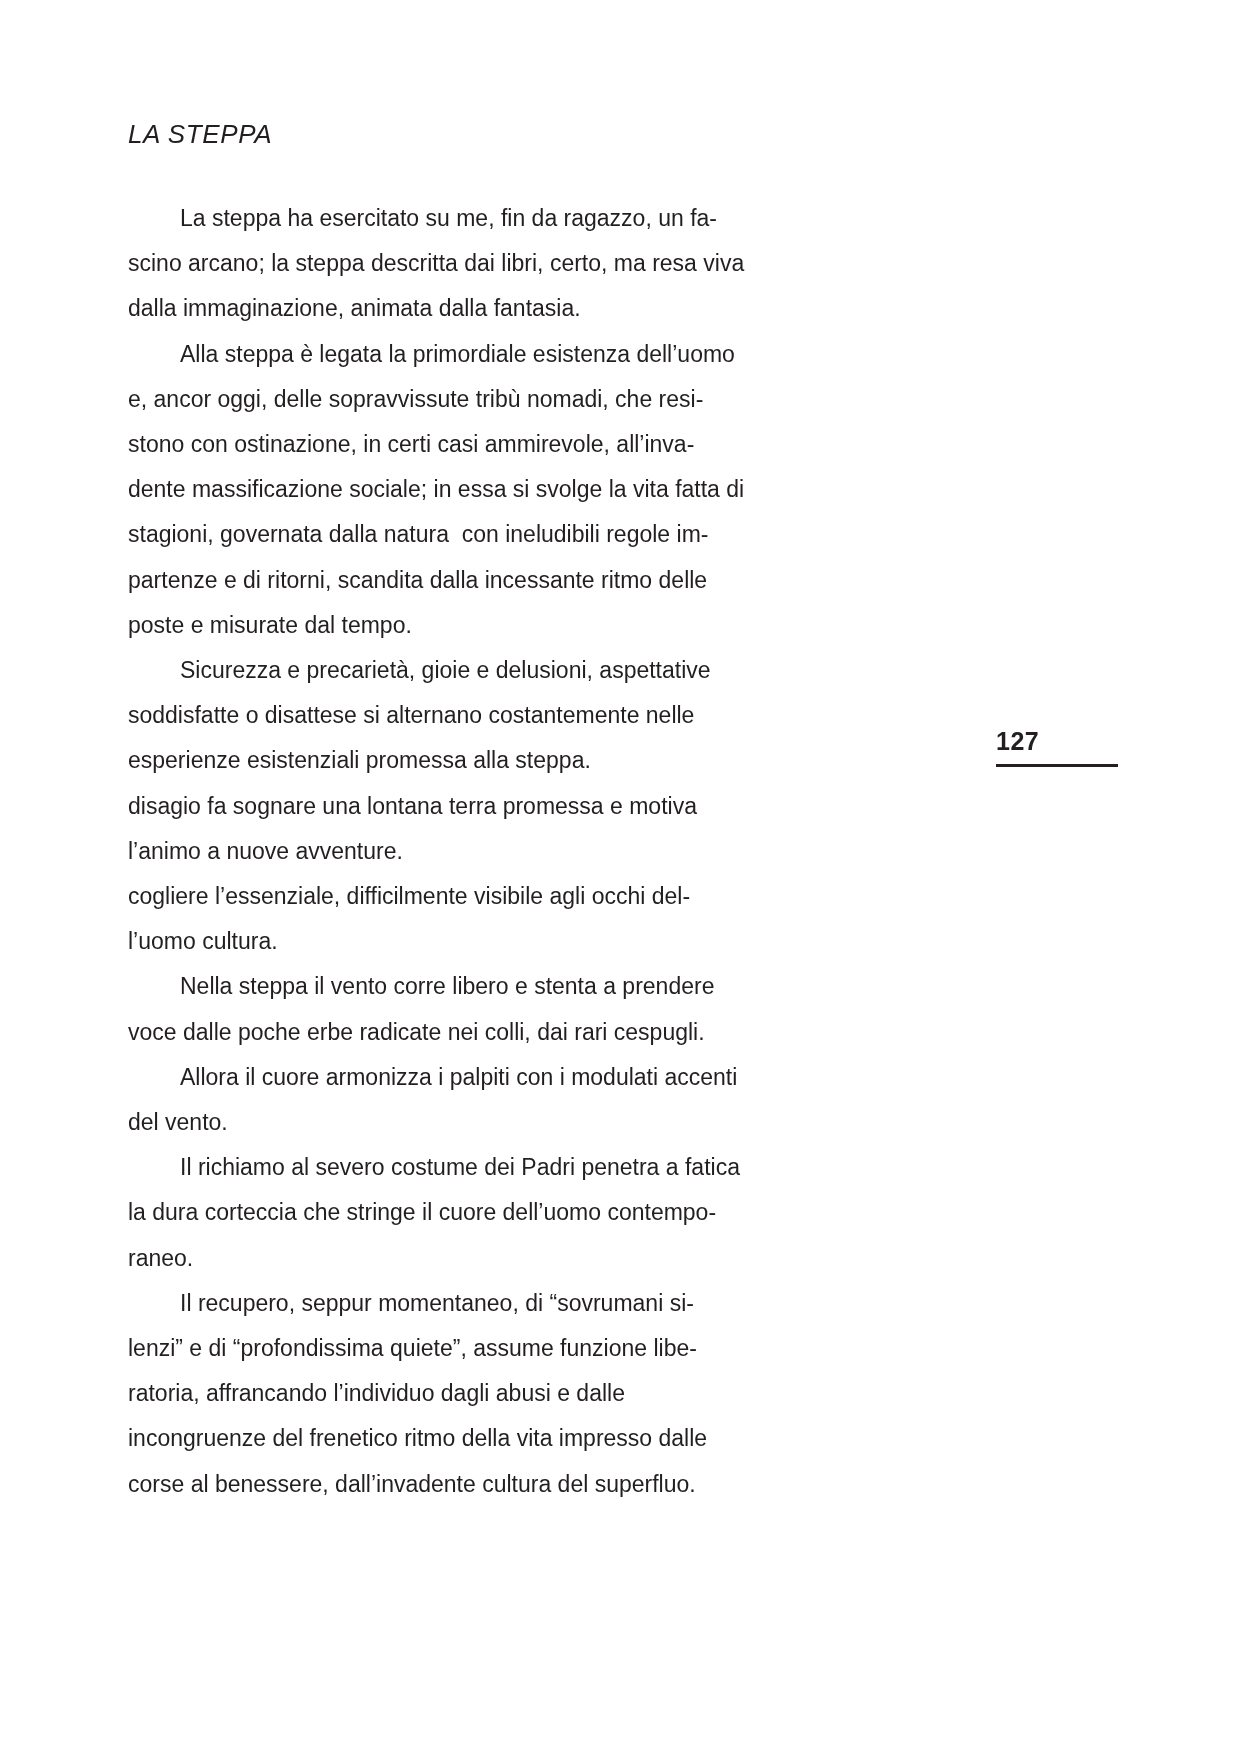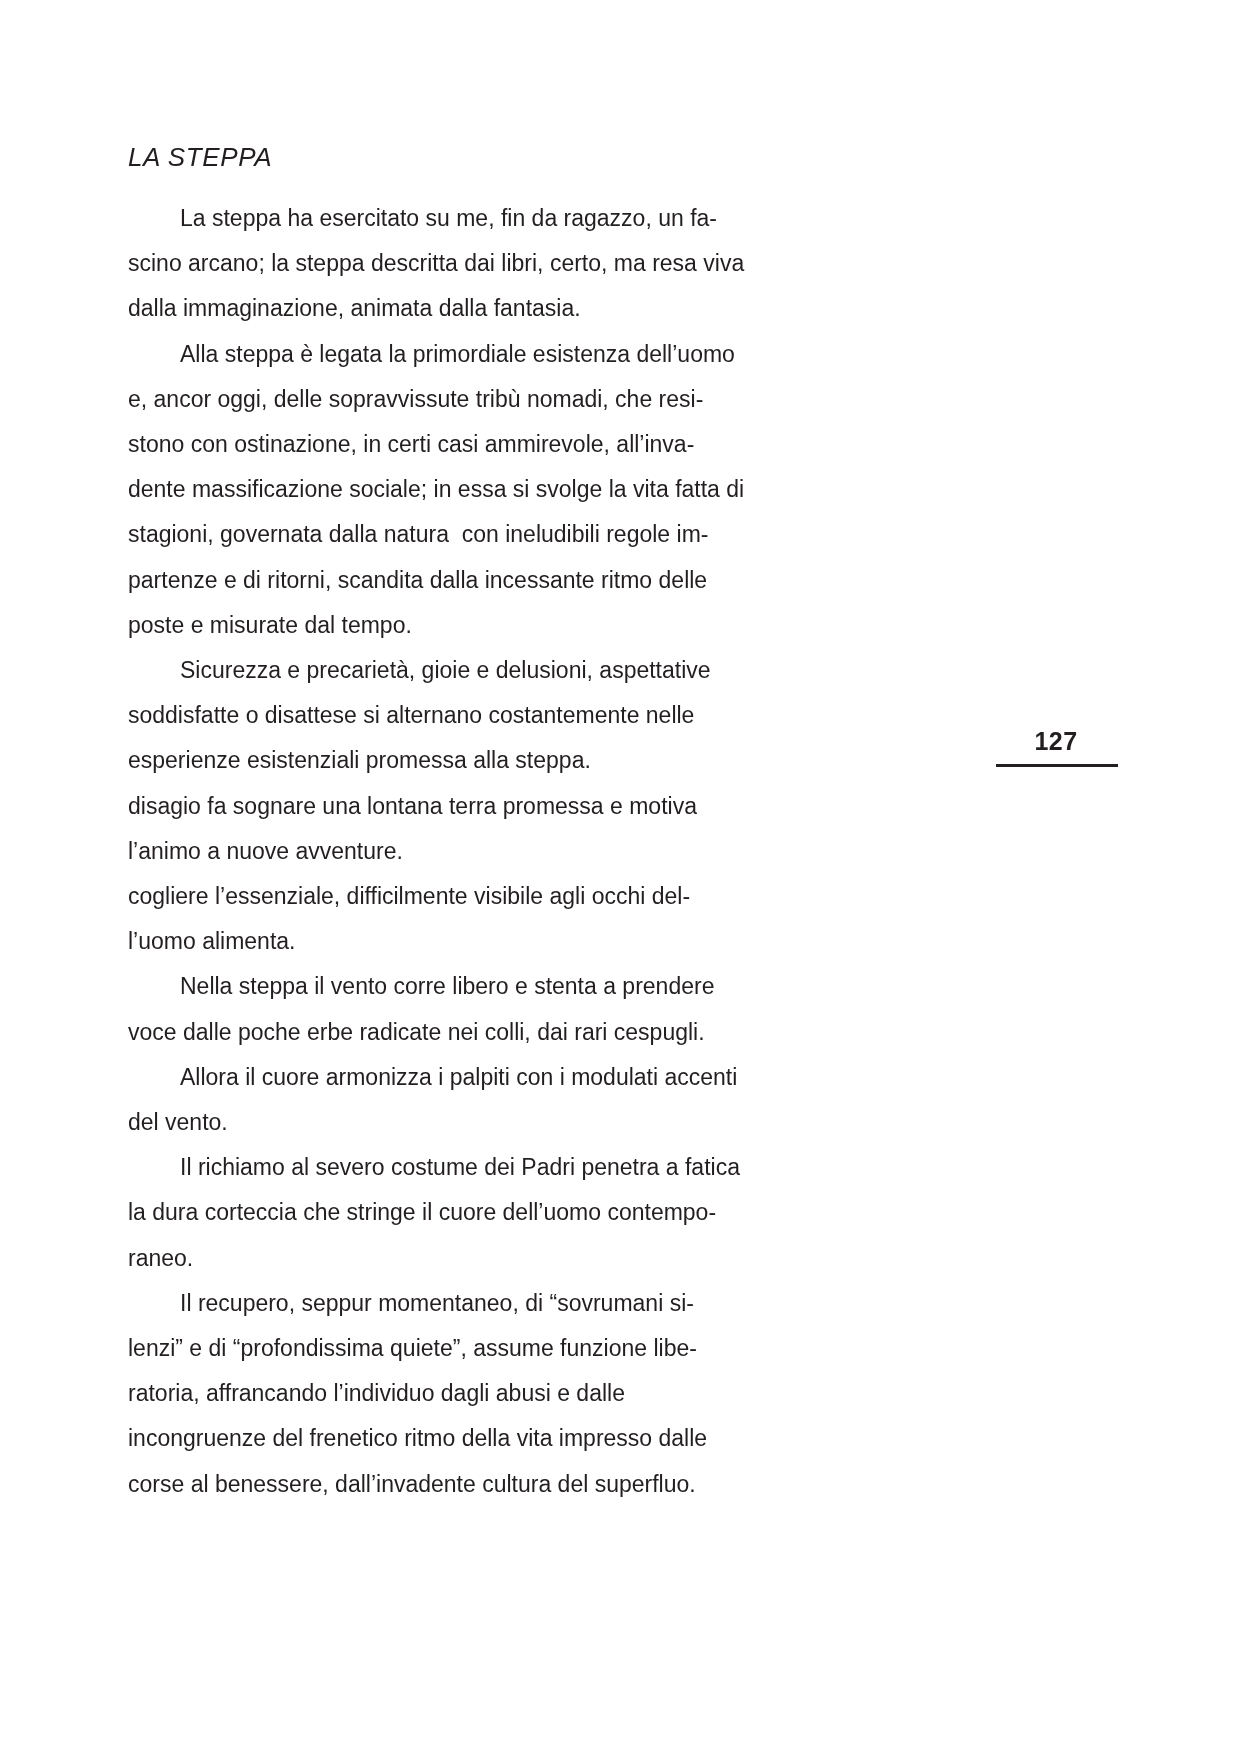--- a/index.html
+++ b/index.html
@@ -15,21 +15,21 @@
     background: #ffffff;
     overflow: hidden;
     font-family: "DejaVu Sans", sans-serif;
     -webkit-font-smoothing: antialiased;
   }
 
   
   .running-head {
     position: absolute;
     left: 128px;
-    top: 142px;
+    top: 119px;
     font-family: "Liberation Sans", sans-serif;
     font-style: italic;
     font-size: 26px;
     letter-spacing: 0.6px;
     color: #231f20;
     white-space: pre;
   }
 
   
   .textblock {
@@ -59,21 +59,21 @@
     display: inline-block;
     width: 52px;
   }
 
   
   .folio-wrap {
     position: absolute;
     left: 996px;
     top: 726px;
     width: 120px;
-    text-align: center;
+    text-align: left;
   }
 
   .folio {
     font-family: "Liberation Sans", sans-serif;
     font-weight: bold;
     font-size: 25px;
     color: #231f20;
     letter-spacing: 0.5px;
     line-height: 30px;
     white-space: pre;
@@ -114,21 +114,21 @@
         <span class="line j"><span class="ind"></span><span>Sicurezza e precarietà, gioie e delusioni, aspettative</span></span>
         <span class="line j"><span>soddisfatte o disattese si alternano costantemente nelle</span></span>
         <span class="line"><span>esperienze esistenziali promessa alla steppa.</span></span>
       </div>
       <div>
         <span class="line j"><span>disagio fa sognare una lontana terra promessa e motiva</span></span>
         <span class="line"><span>l’animo a nuove avventure.</span></span>
       </div>
       <div>
         <span class="line j"><span>cogliere l’essenziale, difficilmente visibile agli occhi del-</span></span>
-        <span class="line"><span>l’uomo alimenta.</span></span>
+        <span class="line"><span>l’uomo cultura.</span></span>
       </div>
       <div>
         <span class="line j"><span class="ind"></span><span>Nella steppa il vento corre libero e stenta a prendere</span></span>
         <span class="line"><span>voce dalle poche erbe radicate nei colli, dai rari cespugli.</span></span>
       </div>
       <div>
         <span class="line j"><span class="ind"></span><span>Allora il cuore armonizza i palpiti con i modulati accenti</span></span>
         <span class="line"><span>del vento.</span></span>
       </div>
       <div>

